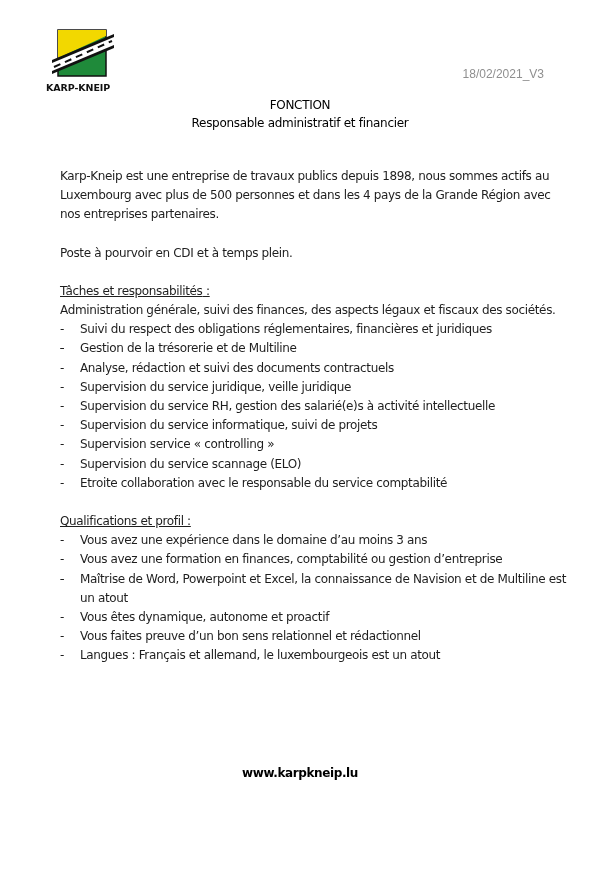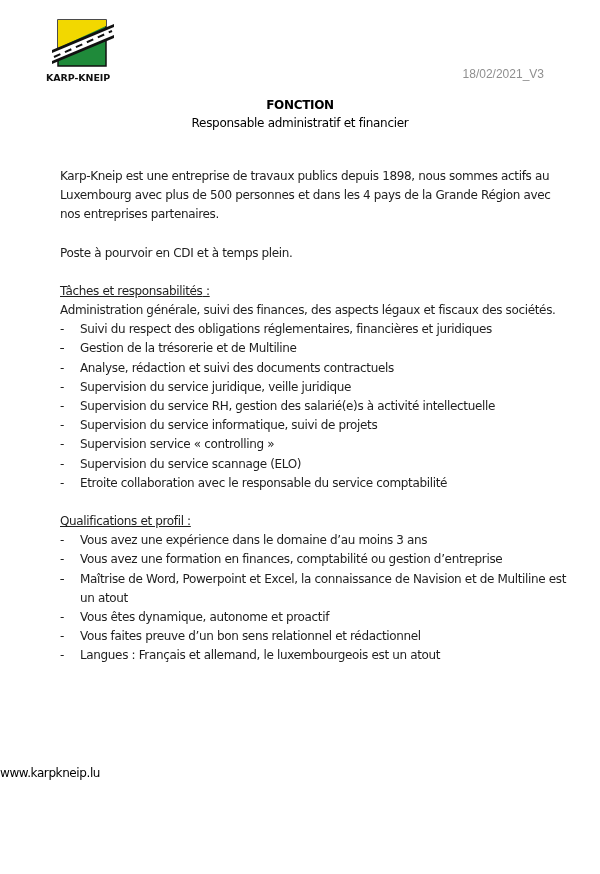--- a/index.html
+++ b/index.html
@@ -1,39 +1,39 @@
 <!DOCTYPE html>
 <html><head>
 <meta charset="utf-8">
 <style>
   html, body { margin: 0; padding: 0; background: #ffffff; }
   body { width: 600px; height: 874px; position: relative; overflow: hidden;
          font-family: "Liberation Sans", sans-serif; color: #1a1a1a; }
-  .logo { position: absolute; left: 46px; top: 18px; width: 72px; }
+  .logo { position: absolute; left: 46px; top: 28px; width: 72px; }
   .logo svg { display: block; margin-left: 6px; }
   .logo-text { font-family: "DejaVu Sans", sans-serif; font-weight: bold; font-size: 9.5px;
                letter-spacing: -0.1px; color: #111; margin-top: 4px; white-space: nowrap; }
   .version { position: absolute; right: 56px; top: 67px; font-size: 12px; color: #8f8f8f; }
   .title-block { position: absolute; left: 0; right: 0; top: 96px; text-align: center;
                  font-family: "DejaVu Sans", sans-serif; font-size: 12px; letter-spacing: -0.3px;
                  line-height: 18px; color: #000; }
-  .title-block .t1 { font-weight: bold; }
+  .title-block .t1 { font-weight: normal; }
   .title-block .t2 { font-weight: normal; }
   .body { position: absolute; left: 60px; top: 167px; width: 510px;
           font-family: "DejaVu Sans", sans-serif; font-size: 12px; letter-spacing: -0.35px;
           line-height: 19.2px; color: #1e1e1e; }
   .para { margin: 0 0 19px 0; }
   .heading { text-decoration: underline; margin: 0; }
   .heading-suffix { text-decoration: none; }
   ul.dash { list-style: none; margin: 0; padding: 0; }
   ul.dash li { position: relative; padding-left: 20px; }
   ul.dash li .bullet { position: absolute; left: 0; top: 0; }
   .gap { height: 19px; }
-  .site { position: absolute; left: 0; right: 0; top: 766px; text-align: left;
-          font-family: "DejaVu Sans", sans-serif; font-weight: normal; font-size: 12px;
+  .site { position: absolute; left: 0; right: 0; top: 766px; text-align: center;
+          font-family: "DejaVu Sans", sans-serif; font-weight: bold; font-size: 12px;
           letter-spacing: -0.4px; color: #000; }
 </style>
 </head>
 <body>
 
 <div class="logo">
   <svg width="62" height="50" viewBox="0 0 62 50">
     <rect x="6" y="2" width="48" height="46" fill="#1f8a3a" stroke="#111" stroke-width="1.5"></rect>
     <polygon points="6,2 54,2 54,8 6,30" fill="#f2d800"></polygon>
     <polygon points="0,32 62,6 62,20 0,46" fill="#111"></polygon>

